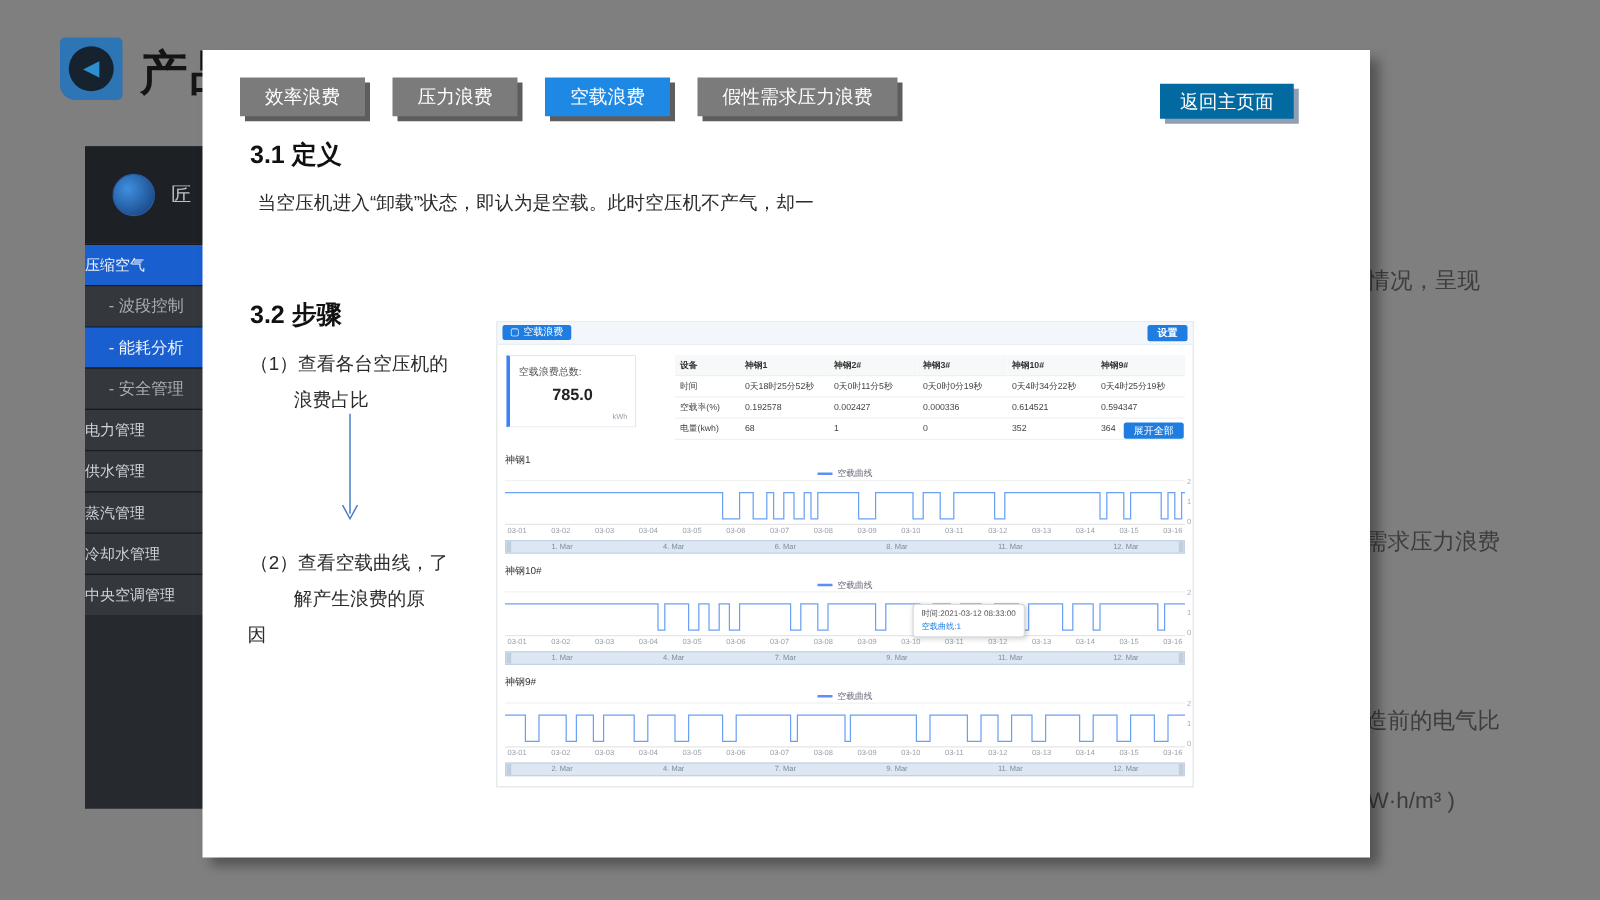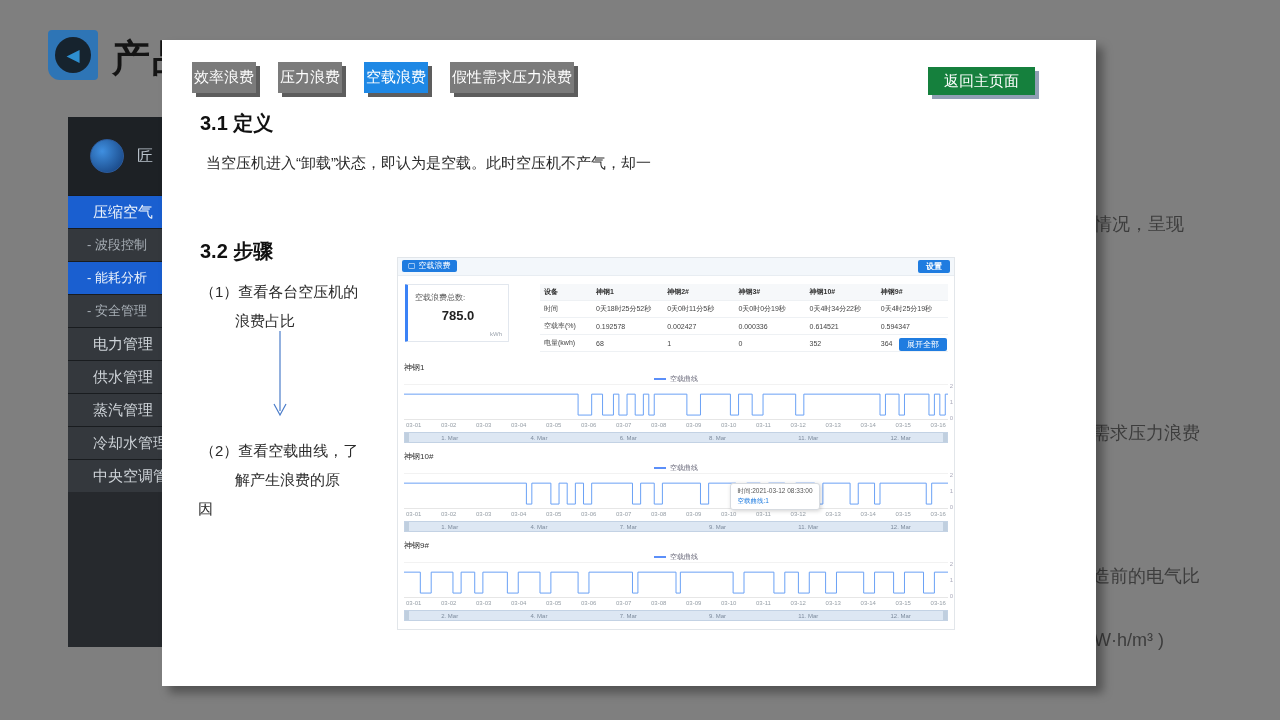--- a/index.html
+++ b/index.html
@@ -17,42 +17,42 @@
     font-weight:bold; color:#141414; z-index:1; letter-spacing:2px; white-space:nowrap; }
 
   .sidebar { position:absolute; left:68px; top:117px; width:118px; height:530px;
     background:#26292d; z-index:1; overflow:hidden; }
   .sidebar-head { height:78px; background:#1d2125; display:flex; align-items:center;
     padding-left:22px; gap:13px; color:#b9c2cb; font-size:16px; }
   .logo-circle { width:34px; height:34px; border-radius:50%; flex:0 0 34px;
     background:radial-gradient(circle at 35% 35%, #3f8fe0, #123a75);
     border:1px solid #2c5a9a; }
   .side-item { height:33px; border-top:1px solid #191c1f; display:flex;
-    align-items:center; padding-left:25px; font-size:15px; color:#cfd4d9;
+    align-items:center; font-size:12px; color:#cfd4d9;
     background:#34383d; white-space:nowrap; }
   .side-item.sub { font-size:13px; color:#a8afb6; padding-left:19px; }
   .side-item.active { background:#1a5fd0; color:#eef4fb; }
 
   .frag { position:absolute; color:#3d3d3d; font-size:18px; z-index:1; white-space:nowrap; }
   .frag-1 { left:1094px; top:212px; }
   .frag-2 { left:1092px; top:421px; }
   .frag-3 { left:1092px; top:564px; }
   .frag-4 { left:1094px; top:630px; }
 
   
   .overlay { position:absolute; left:162px; top:40px; width:934px; height:646px;
     background:#ffffff; z-index:5; box-shadow:7px 7px 9px rgba(0,0,0,0.35); }
 
   .tabs { position:absolute; left:30px; top:22px; display:flex; gap:22px; }
-  .tab { background:#7b7b7b; color:#fff; font-size:15px; padding:6px 2px;
+  .tab { background:#7b7b7b; color:#fff; font-size:15px; padding:6px 20px;
     box-shadow:4px 4px 0 rgba(75,75,75,0.9); cursor:pointer; white-space:nowrap; }
   .tab.active { background:#1e88e5; }
 
   .back-btn { position:absolute; left:766px; top:27px; width:107px; height:28px;
-    background:#15803d; color:#fff; font-size:15px; display:flex; align-items:center;
+    background:#0369a1; color:#fff; font-size:15px; display:flex; align-items:center;
     justify-content:center; box-shadow:4px 4px 0 rgba(70,95,130,0.6); cursor:pointer; }
 
   .h-sec { position:absolute; left:38px; font-size:20px; font-weight:bold; color:#111; }
   .h-def { top:70px; } .h-steps { top:198px; }
   .def-text { position:absolute; left:44px; top:108px; width:540px; font-size:15px;
     color:#2b2b2b; line-height:30px; }
   .step { position:absolute; left:38px; font-size:15px; color:#2b2b2b; line-height:29px; }
   .step-1 { top:237px; } .step-2 { top:396px; }
   .ind { margin-left:35px; } .outd { margin-left:-2px; }
   .arrow { position:absolute; left:106px; top:289px; width:24px; height:90px; }

